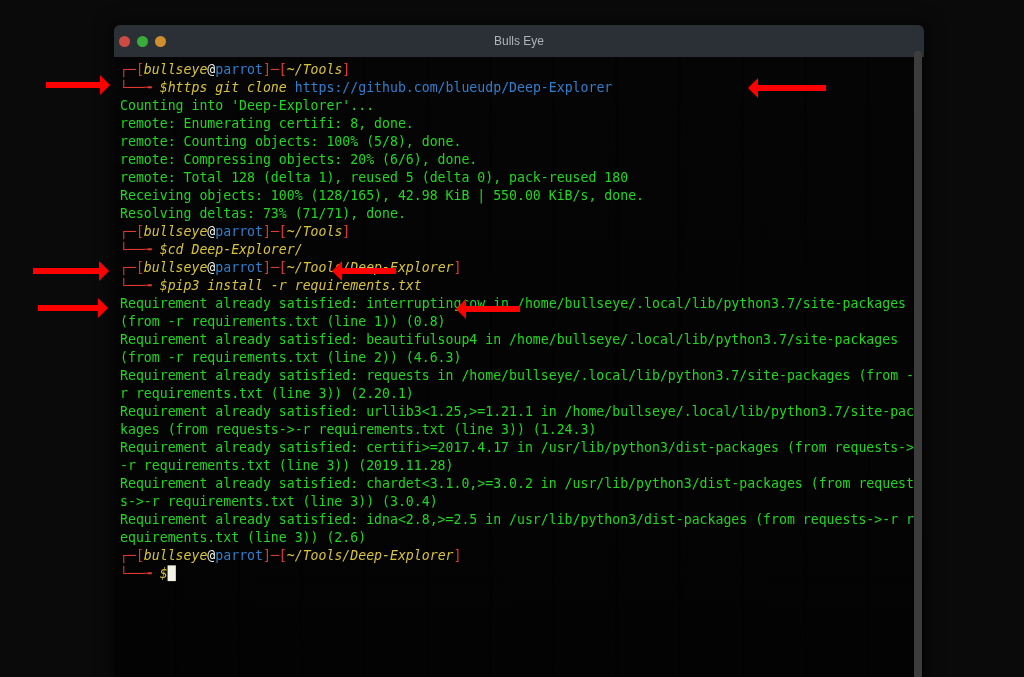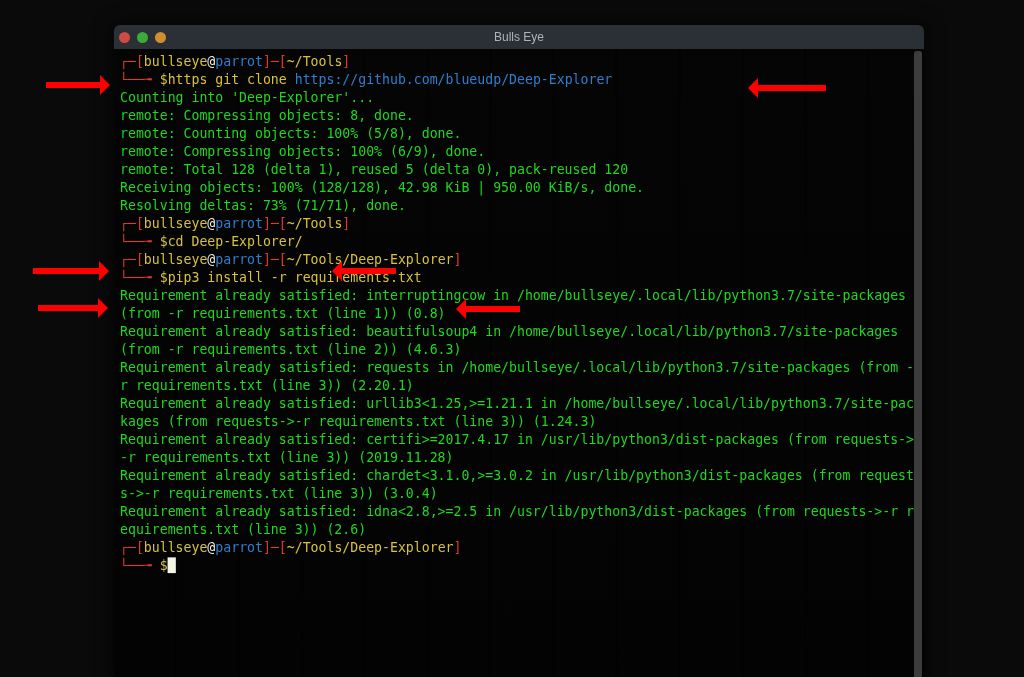--- a/index.html
+++ b/index.html
@@ -16,21 +16,21 @@
       left: 114px;
       top: 25px;
       width: 810px;
       height: 655px;
       background: #0f1114;
       border-radius: 6px 6px 0 0;
       box-shadow: 0 0 20px rgba(0,0,0,0.8);
       overflow: hidden;
     }
     .titlebar {
-      height: 24px;
+      height: 32px;
       background: #2b2f36;
       display: flex;
       align-items: center;
       padding-left: 5px;
       position: relative;
     }
     .tb-btn {
       width: 11px; height: 11px;
       border-radius: 50%;
       margin-right: 7px;
@@ -68,21 +68,21 @@
       background: #232323;
       border-radius: 3px;
     }
     .scroll-thumb{
       position: absolute;
       left:0; right:0; top:0; height:100%;
       background:#3c3c3c;
       border-radius:3px;
     }
     .red { color: #e03a2f; }
-    .yellow { color: #d8c23a; }
+    .yellow { color: #d8c23a; font-style: italic; }
     .blue { color: #2f7fcf; }
     .bright { color: #f3f3e6; }
     .arrow {
       position: absolute;
       height: 6px;
       background: #ff0000;
     }
     .arrow.l::before, .arrow.r::after {
       content: "";
       position: absolute;
@@ -99,25 +99,25 @@
   <div class="titlebar">
     <div class="tb-btn tb-close"></div>
     <div class="tb-btn tb-min"></div>
     <div class="tb-btn tb-max"></div>
     <div class="tb-title">Bulls Eye</div>
   </div>
 
   <div class="term"><span class="red">┌─[</span><span class="yellow">bullseye</span><span class="bright">@</span><span class="blue">parrot</span><span class="red">]─[</span><span class="yellow">~/Tools</span><span class="red">]</span>
 <span class="red">└──╼ </span><span class="yellow">$</span><span class="yellow">https git clone </span><span class="blue">https://github.com/blueudp/Deep-Explorer</span>
 <span>Counting into 'Deep-Explorer'...</span>
-<span>remote: Compressing objects: 8, done.</span>
+<span>remote: Enumerating certifi: 8, done.</span>
 <span>remote: Counting objects: 100% (5/8), done.</span>
-<span>remote: Compressing objects: 100% (6/9), done.</span>
-<span>remote: Total 128 (delta 1), reused 5 (delta 0), pack-reused 120</span>
-<span>Receiving objects: 100% (128/128), 42.98 KiB | 950.00 KiB/s, done.</span>
+<span>remote: Compressing objects: 20% (6/6), done.</span>
+<span>remote: Total 128 (delta 1), reused 5 (delta 0), pack-reused 180</span>
+<span>Receiving objects: 100% (128/165), 42.98 KiB | 550.00 KiB/s, done.</span>
 <span>Resolving deltas: 73% (71/71), done.</span>
 <span class="red">┌─[</span><span class="yellow">bullseye</span><span class="bright">@</span><span class="blue">parrot</span><span class="red">]─[</span><span class="yellow">~/Tools</span><span class="red">]</span>
 <span class="red">└──╼ </span><span class="yellow">$</span><span class="yellow">cd Deep-Explorer/</span>
 <span class="red">┌─[</span><span class="yellow">bullseye</span><span class="bright">@</span><span class="blue">parrot</span><span class="red">]─[</span><span class="yellow">~/Tools/Deep-Explorer</span><span class="red">]</span>
 <span class="red">└──╼ </span><span class="yellow">$</span><span class="yellow">pip3 install -r requirements.txt</span>
 <span>Requirement already satisfied: interruptingcow in /home/bullseye/.local/lib/python3.7/site-packages (from -r requirements.txt (line 1)) (0.8)</span>
 <span>Requirement already satisfied: beautifulsoup4 in /home/bullseye/.local/lib/python3.7/site-packages (from -r requirements.txt (line 2)) (4.6.3)</span>
 <span>Requirement already satisfied: requests in /home/bullseye/.local/lib/python3.7/site-packages (from -r requirements.txt (line 3)) (2.20.1)</span>
 <span>Requirement already satisfied: urllib3&lt;1.25,&gt;=1.21.1 in /home/bullseye/.local/lib/python3.7/site-packages (from requests-&gt;-r requirements.txt (line 3)) (1.24.3)</span>
 <span>Requirement already satisfied: certifi&gt;=2017.4.17 in /usr/lib/python3/dist-packages (from requests-&gt;-r requirements.txt (line 3)) (2019.11.28)</span>

